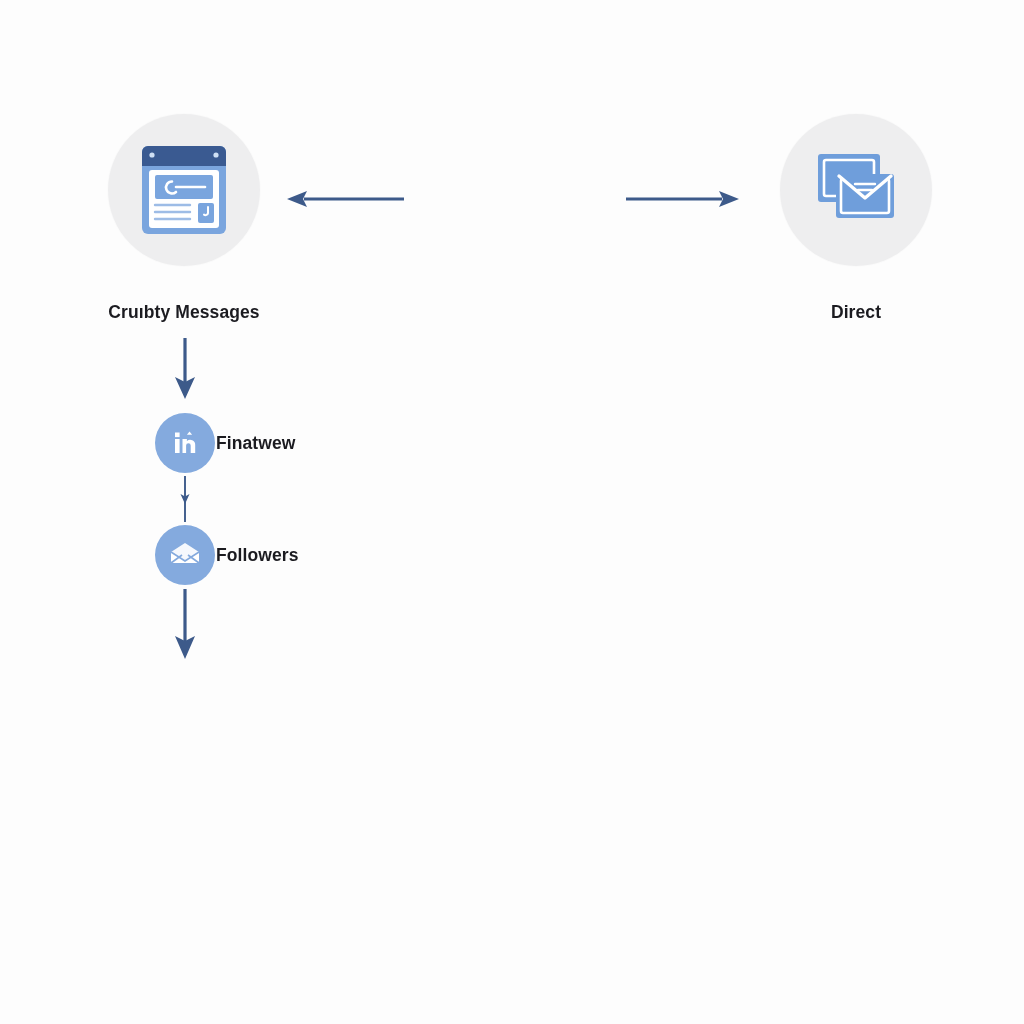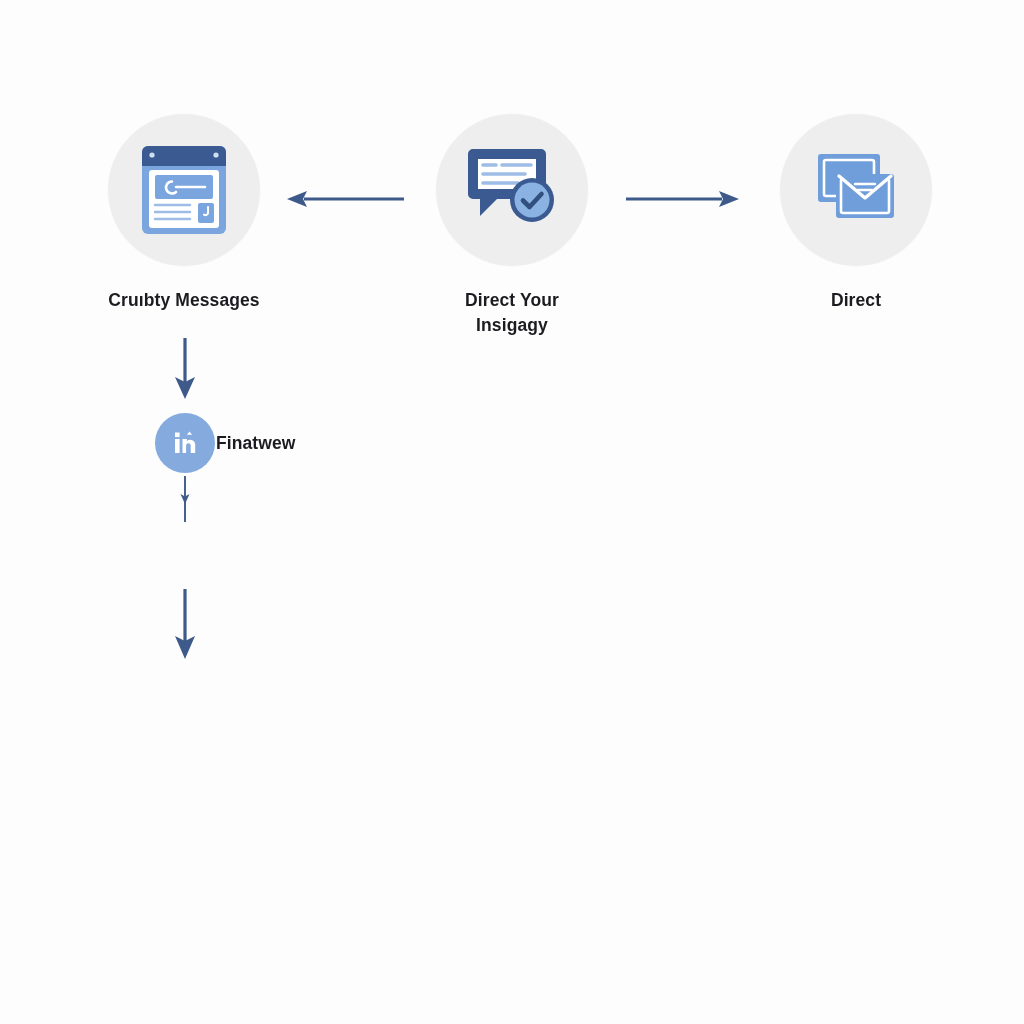--- a/index.html
+++ b/index.html
@@ -40,21 +40,21 @@
   .disc-small {
     width: 60px;
     height: 60px;
     border-radius: 50%;
     background: #84aade;
     display: flex;
     align-items: center;
     justify-content: center;
   }
   .node-label {
-    margin-top: 22px;
+    margin-top: 34px;
     font-size: 17.5px;
     font-weight: bold;
     color: #1b1b20;
     text-align: center;
     line-height: 1.45;
     letter-spacing: 0.1px;
     white-space: pre-line;
   }
   .side-label {
     font-size: 17.5px;
@@ -97,36 +97,20 @@
         <rect x="60" y="61" width="16" height="20" rx="2" fill="#7aa5de"></rect>
         <path d="M70 65 v6 a2.5 2.5 0 0 1 -4 1.6" fill="none" stroke="#ffffff" stroke-width="2" stroke-linecap="round"></path>
         <line x1="17" y1="63" x2="52" y2="63" stroke="#9dbce6" stroke-width="2.4" stroke-linecap="round"></line>
         <line x1="17" y1="70" x2="52" y2="70" stroke="#9dbce6" stroke-width="2.4" stroke-linecap="round"></line>
         <line x1="17" y1="77" x2="52" y2="77" stroke="#9dbce6" stroke-width="2.4" stroke-linecap="round"></line>
       </svg>
     </div>
     <div class="node-label">Cruıbty Messages</div>
   </div>
 
-  <div class="node" style="left:436px; top:114px; width:152px;">
-    <div class="disc-large">
-      <svg width="100" height="92" viewBox="0 0 100 92">
-        <path d="M6 10 a5 5 0 0 1 5 -5 h68 a5 5 0 0 1 5 5 v40 a5 5 0 0 1 -5 5 h-44 l-17 17 v-17 h-7 a5 5 0 0 1 -5 -5 z" fill="#3a5a91"></path>
-        <rect x="16" y="15" width="58" height="30" fill="#ffffff"></rect>
-        <line x1="21" y1="21" x2="34" y2="21" stroke="#9dbce6" stroke-width="3.6" stroke-linecap="round"></line>
-        <line x1="40" y1="21" x2="69" y2="21" stroke="#9dbce6" stroke-width="3.6" stroke-linecap="round"></line>
-        <line x1="21" y1="30" x2="63" y2="30" stroke="#9dbce6" stroke-width="3.6" stroke-linecap="round"></line>
-        <line x1="21" y1="39" x2="56" y2="39" stroke="#9dbce6" stroke-width="3.6" stroke-linecap="round"></line>
-        <circle cx="70" cy="56" r="22" fill="#3a5a91"></circle>
-        <circle cx="70" cy="56" r="17.5" fill="#8ab2e2"></circle>
-        <path d="M61 56.5 l6.5 6.5 l12 -13" fill="none" stroke="#32507f" stroke-width="4.6" stroke-linecap="round" stroke-linejoin="round"></path>
-      </svg>
-    </div>
-    <div class="node-label">Direct Your Insigagy</div>
-  </div>
 
   <div class="node" style="left:780px; top:114px; width:152px;">
     <div class="disc-large">
       <svg width="100" height="92" viewBox="0 0 100 92">
         <rect x="12" y="10" width="62" height="48" rx="3" fill="#6f9edb"></rect>
         <rect x="18" y="16" width="50" height="36" rx="2" fill="none" stroke="#ffffff" stroke-width="2.6"></rect>
         <rect x="30" y="30" width="58" height="44" rx="3" fill="#6f9edb"></rect>
         <rect x="35" y="35" width="48" height="34" rx="2" fill="none" stroke="#ffffff" stroke-width="2.6"></rect>
         <path d="M33 32 L59 54 L85 32" fill="#6f9edb" stroke="#ffffff" stroke-width="3.4" stroke-linejoin="round" stroke-linecap="round"></path>
         <line x1="49" y1="40" x2="69" y2="40" stroke="#ffffff" stroke-width="2.4" stroke-linecap="round"></line>
@@ -141,20 +125,31 @@
       <svg width="30" height="30" viewBox="0 0 30 30">
         <rect x="5" y="11" width="4.6" height="14" fill="#ffffff"></rect>
         <rect x="5" y="4.5" width="4.6" height="4.6" fill="#ffffff"></rect>
         <path d="M12.5 25 v-14 h4.4 v2 a5 5 0 0 1 8.3 3.8 V25 h-4.5 v-7.5 a2.3 2.3 0 0 0 -4.6 0 V25 z" fill="#ffffff"></path>
         <path d="M19.5 3.5 l2.6 3.2 h-5.2 z" fill="#ffffff"></path>
       </svg>
     </div>
     <div class="side-label">Finatwew</div>
   </div>
 
+  <div class="row-node" style="left:155px; top:525px;">
+    <div class="disc-small">
+      <svg width="32" height="28" viewBox="0 0 32 28">
+        <path d="M16 2 L30 11 L16 20 L2 11 Z" fill="#ffffff" opacity="0.92"></path>
+        <path d="M2 11 v9 a2 2 0 0 0 2 2 h24 a2 2 0 0 0 2 -2 v-9 L16 20 Z" fill="#ffffff"></path>
+        <path d="M2 11 L16 20 L30 11" fill="none" stroke="#84aade" stroke-width="1.6"></path>
+        <path d="M2 22 L13 14 M30 22 L19 14" stroke="#84aade" stroke-width="1.6" fill="none"></path>
+      </svg>
+    </div>
+    <div class="side-label">Followers</div>
+  </div>
 
 
   <div class="arrow" style="left:286px; top:186px;">
     <svg width="120" height="26" viewBox="0 0 120 26">
       <line x1="18" y1="13" x2="118" y2="13" stroke="#3d5a8a" stroke-width="3.2" stroke-linecap="butt"></line>
       <path d="M1 13 L21 5 L17 13 L21 21 Z" fill="#3d5a8a"></path>
     </svg>
   </div>
 
   <div class="arrow" style="left:626px; top:186px;">

